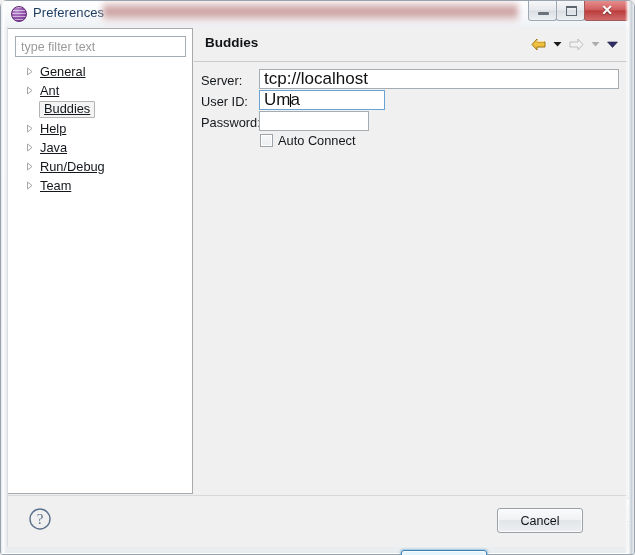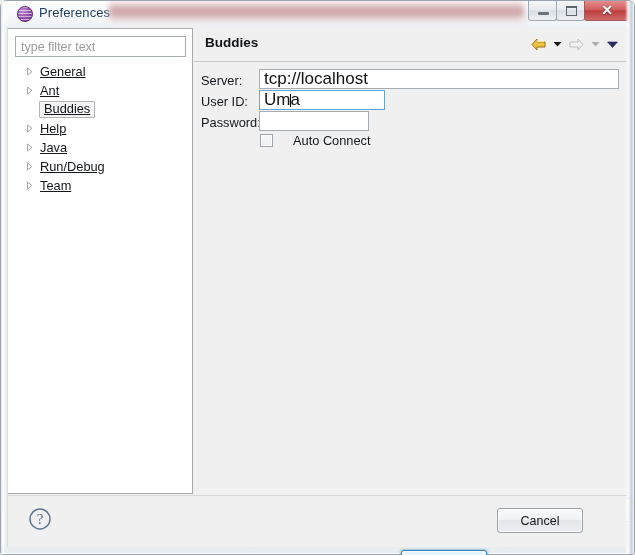--- a/index.html
+++ b/index.html
@@ -45,21 +45,21 @@
     position: absolute;
     top: 1px; left: 1px; bottom: 1px;
     width: 5px;
     background: linear-gradient(to left, rgba(255,255,255,0.0) 0%, rgba(255,255,255,0.92) 60%, #dfe4e9 100%);
     pointer-events: none;
   }
 
   
   .titlebar {
     position: absolute;
-    left: 7px; top: 1px; right: 1px;
+    left: 1px; top: 1px; right: 1px;
     height: 26px;
     border-radius: 6px 6px 0 0;
     background: linear-gradient(to bottom, #fefeff 0%, #f7f9fb 55%, #eef2f6 100%);
     overflow: hidden;
   }
   .title-icon {
     position: absolute;
     left: 10px; top: 5px;
     width: 16px; height: 16px;
     border-radius: 50%;
@@ -281,21 +281,21 @@
     position: absolute;
     width: 1px;
     background: #000;
     height: 13px;
   }
 
   .checkbox-row {
     position: absolute;
     display: flex;
     align-items: center;
-    gap: 20px;
+    gap: 5px;
   }
   .cbox {
     width: 13px; height: 13px;
     box-sizing: border-box;
     border: 1px solid #9ea4a9;
     background: linear-gradient(to bottom, #f6f7f8 0%, #eceef0 100%);
     box-shadow: inset 0 0 0 1px #ffffff;
   }
   .cbox-label {
     font-size: 12.8px;

